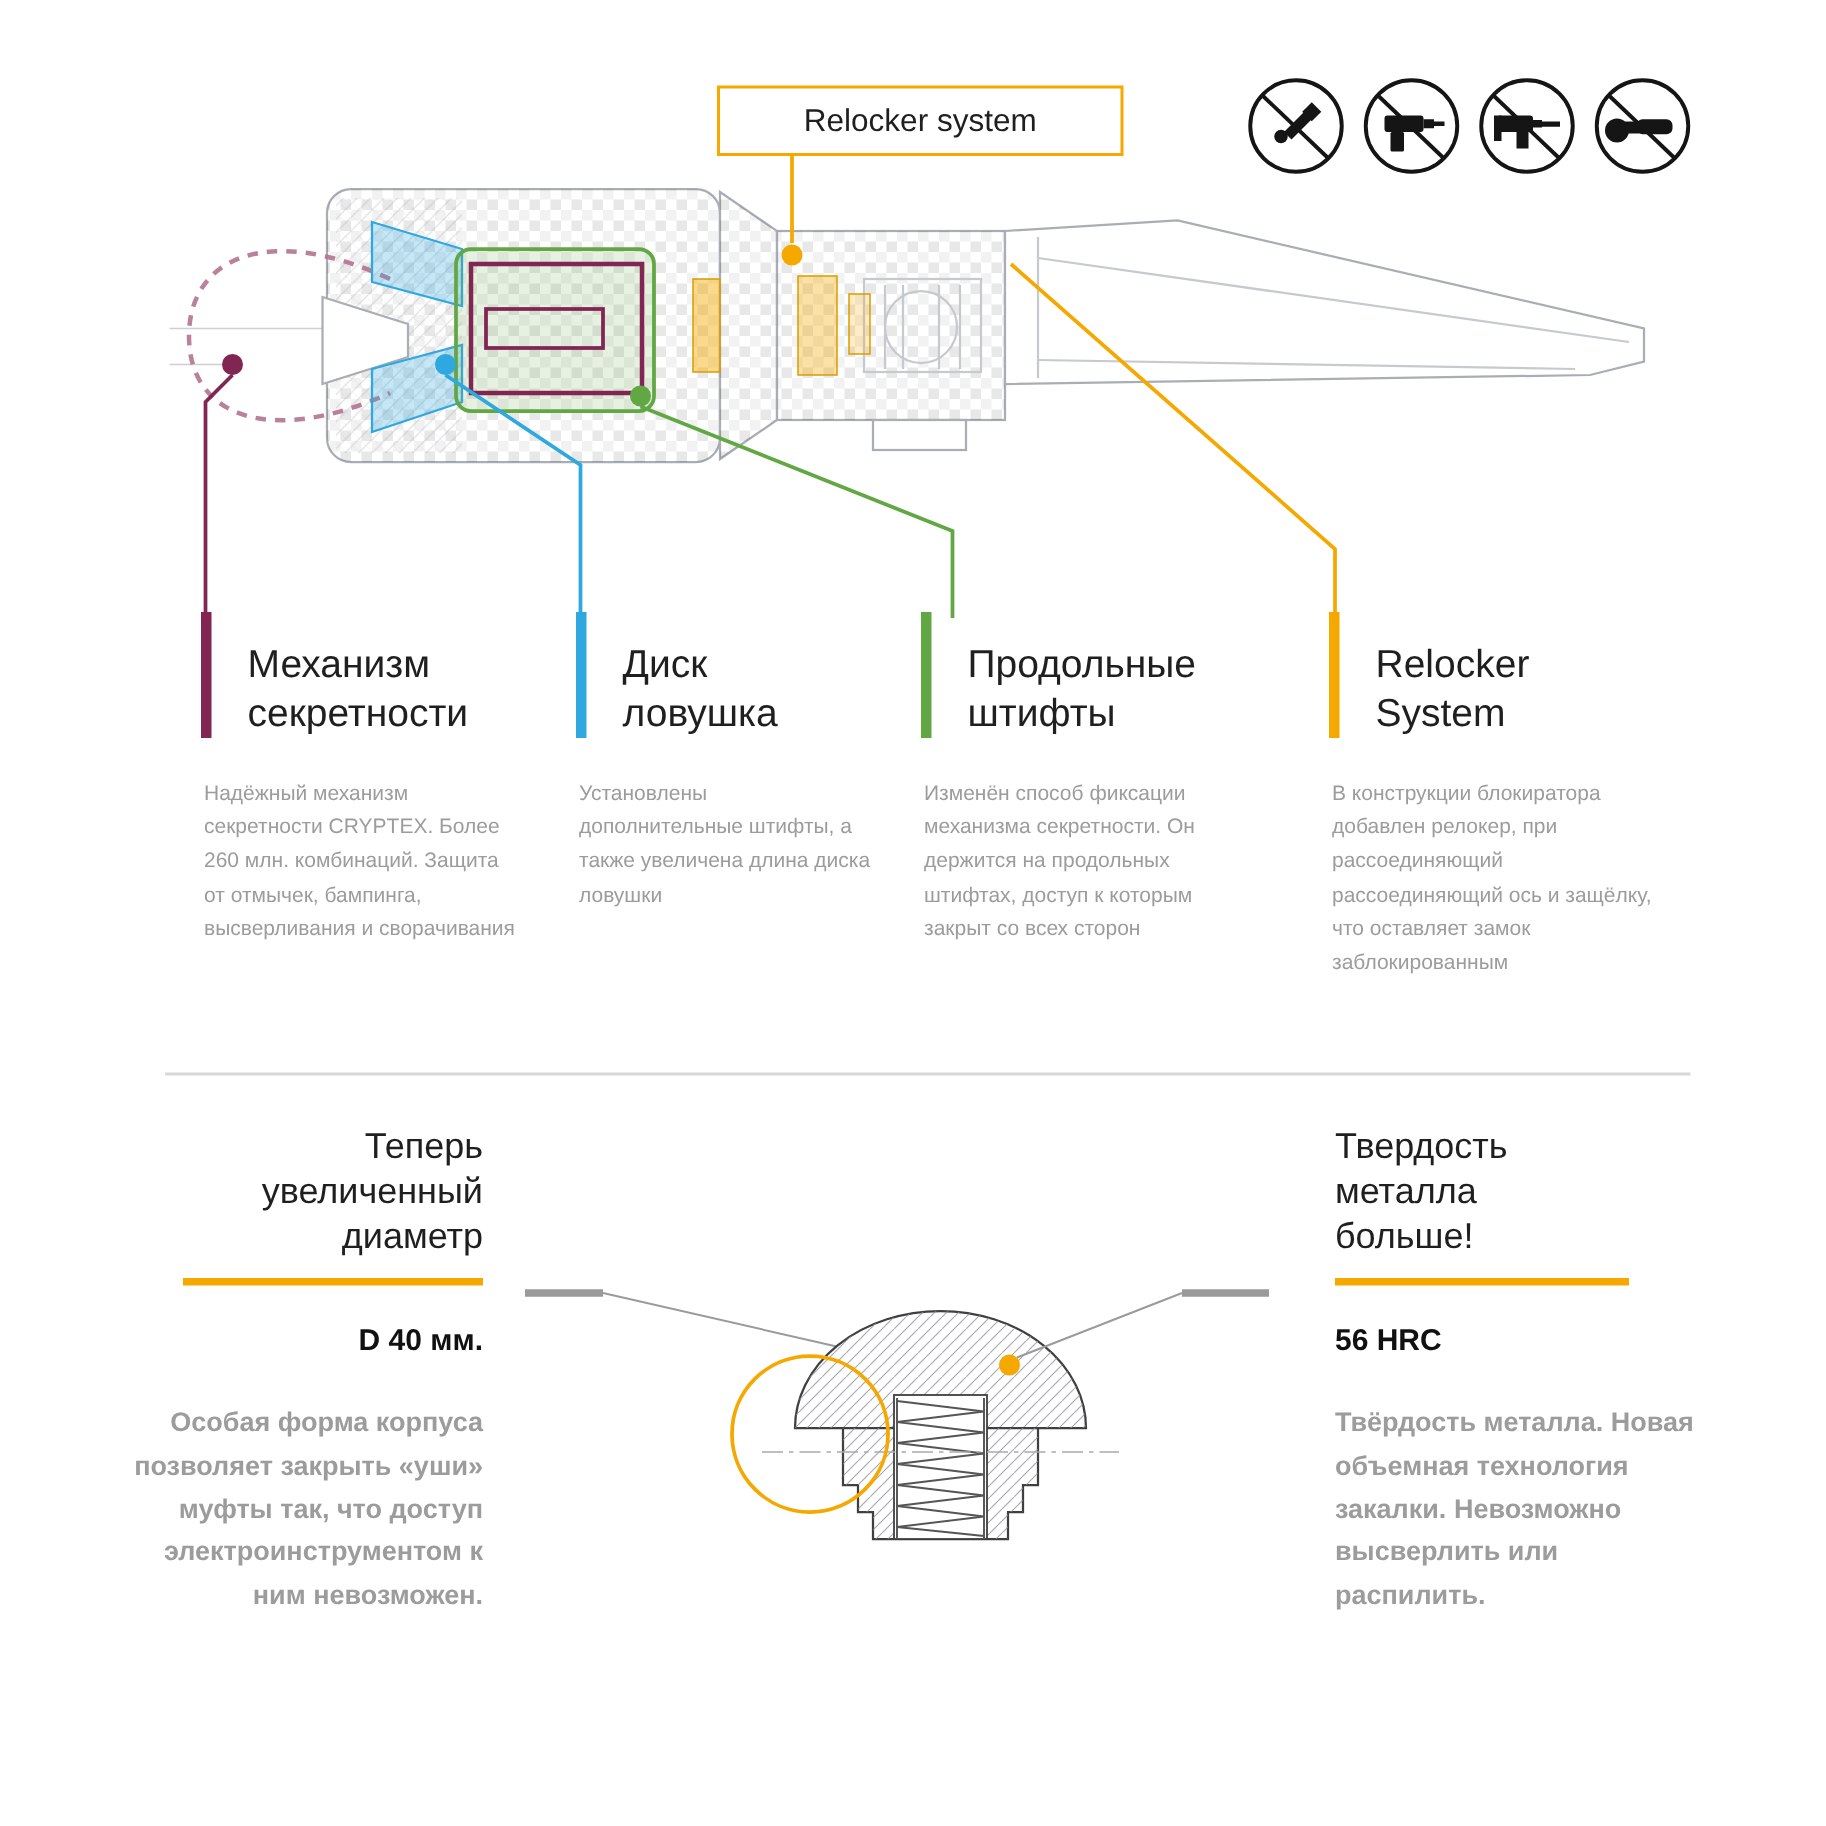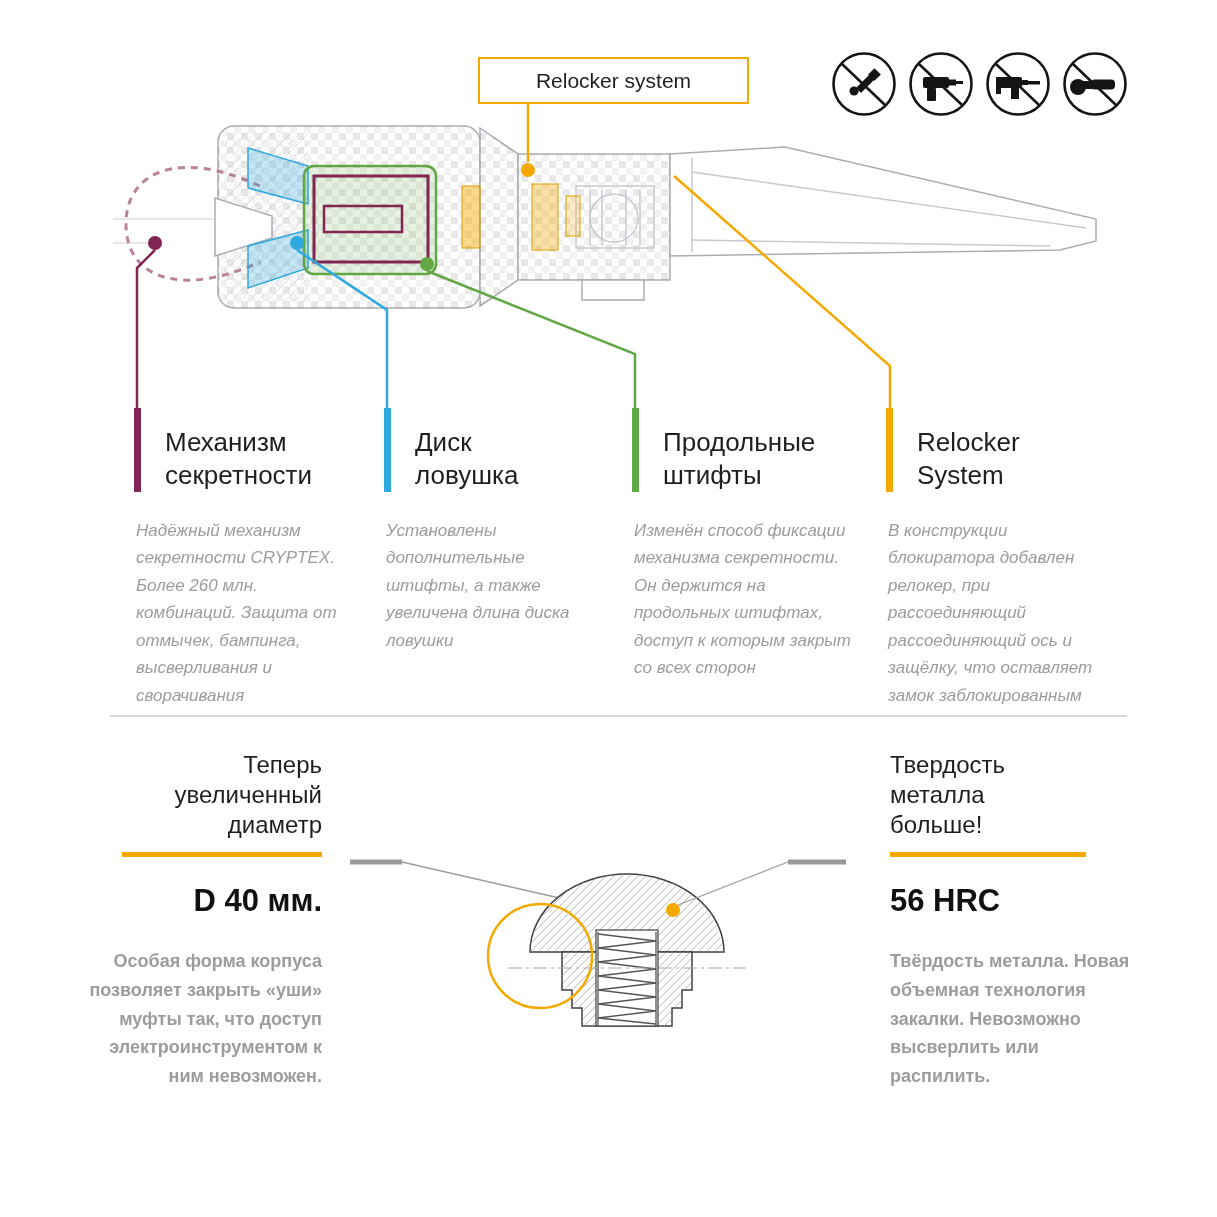--- a/index.html
+++ b/index.html
@@ -16,44 +16,44 @@
     position:absolute; left:468px; top:57px; width:267px; height:43px;
     border:2px solid #f5a800; display:flex; align-items:center; justify-content:center;
     font-size:21px; color:#1f1f1f; background:#fff;
   }
 
   .icons { position:absolute; left:820px; top:50px; display:flex; gap:9px; }
 
   .feature { position:absolute; top:408px; }
   .f1 { left:124px; width:212px; }
   .f2 { left:374px; width:198px; }
-  .f3 { left:622px; width:226px; }
+  .f3 { left:604px; width:226px; }
   .f4 { left:876px; width:222px; }
   .feature .bar { position:absolute; left:0; top:0; width:7px; height:84px; }
   .f1 .bar { background:#812552; }
   .f2 .bar { background:#2fa8df; }
   .f3 .bar { background:#61a744; }
   .f4 .bar { background:#f5a800; }
   .ftitle {
     margin:18px 0 0 31px; font-size:26px; font-weight:400; color:#1f1f1f;
     line-height:1.28; white-space:pre-line;
   }
   .fbody {
-    margin:24px 0 0 2px; font-size:17px; color:#9c9c9c; line-height:1.62;font-style:italic;
+    margin:24px 0 0 2px; font-size:14px; color:#9c9c9c; line-height:1.62;
   }
 
   .divider { position:absolute; left:100px; top:715px; width:1017px; height:2px; background:#d8d8d8; }
 
   .bl { position:absolute; left:78px; top:750px; width:234px; text-align:right; }
   .br { position:absolute; left:880px; top:750px; width:240px; text-align:left; }
   .btitle { margin:0; font-size:24px; font-weight:400; color:#1f1f1f; line-height:1.25; white-space:pre-line; }
   .underline { height:5px; background:#f5a800; }
   .bl .underline { width:200px; margin:12px 0 0 auto; }
   .br .underline { width:196px; margin:12px auto 0 0; }
-  .bvalue { margin-top:26px; font-size:31px; font-weight:700; color:#111111; }
+  .bvalue { margin-top:26px; font-size:20px; font-weight:700; color:#111111; }
   .bbody { margin:28px 0 0; font-size:18px; color:#9c9c9c; line-height:1.6;font-weight:bold; }
 
   .detail { position:absolute; left:330px; top:838px; pointer-events:none; }
 </style>
 </head>
 <body>
 
 <div class="page">
 
   <svg class="diagram" width="1217" height="412" viewBox="0 0 1217 412">

